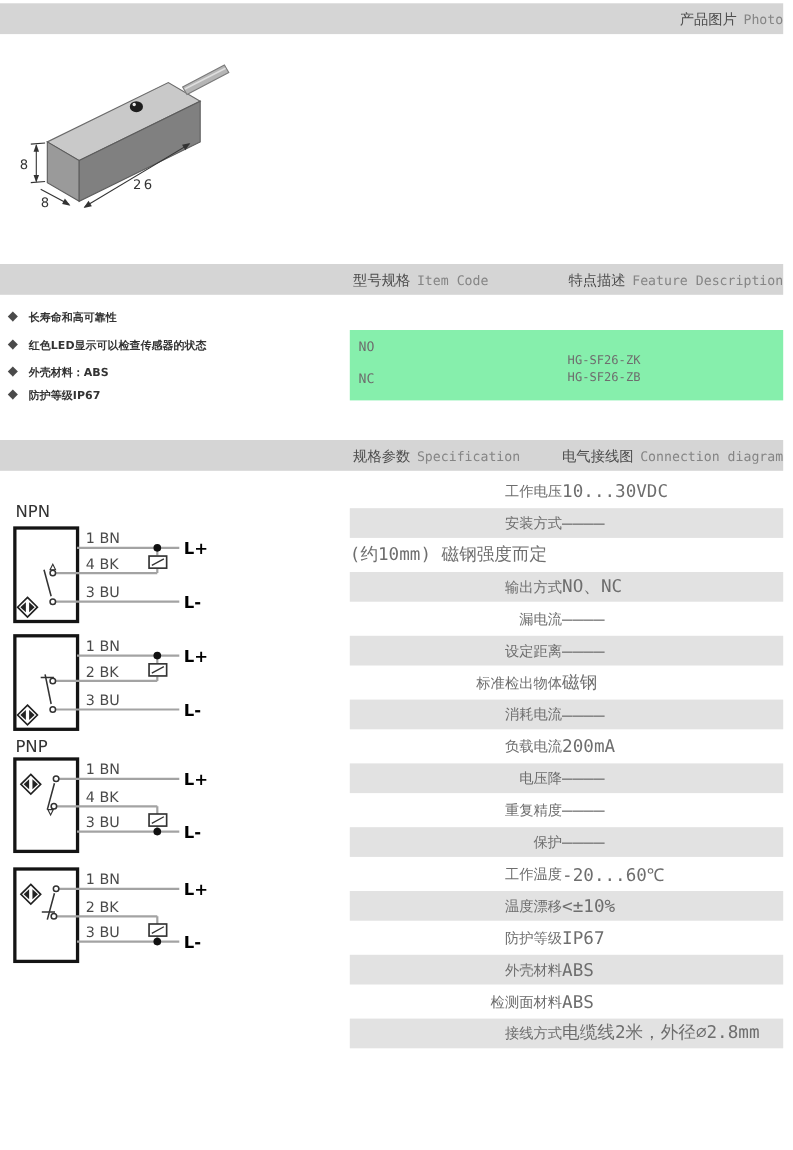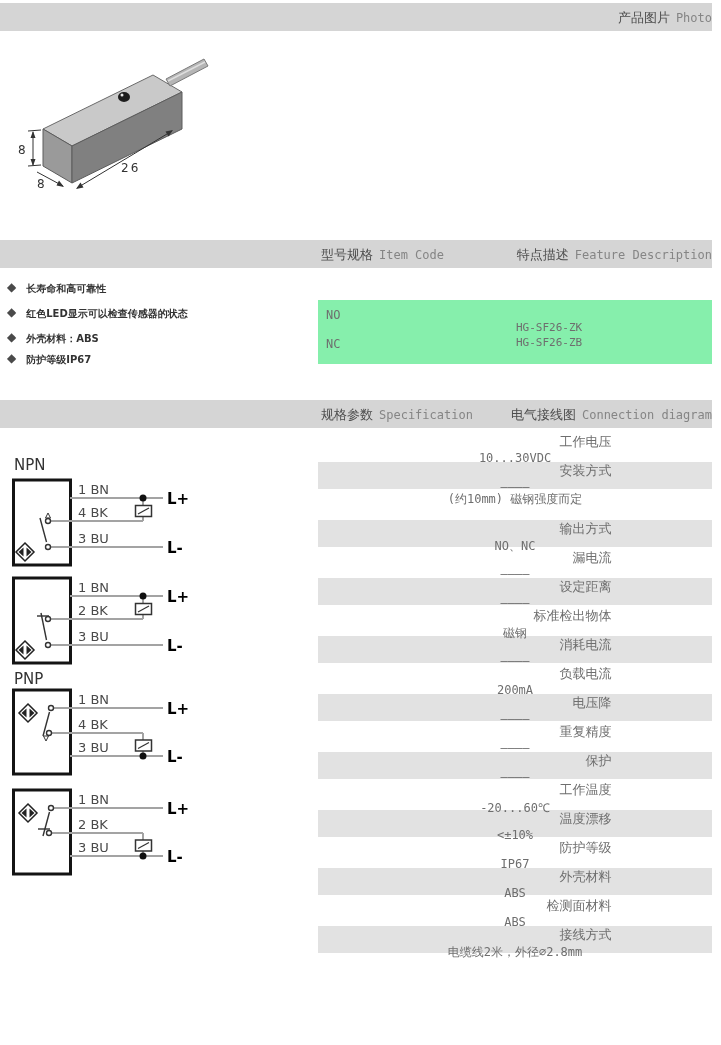--- a/index.html
+++ b/index.html
@@ -18,24 +18,24 @@
   .feature .bullet { color:#4a4a4a; font-size:12px; margin-right:10px; vertical-align:1px; }
   .feature .ftxt { color:#333; font-size:10px; font-weight:bold; }
 
   
   .item-code-box { position:absolute; left:318px; top:272px; width:394px; height:64px; background:#86efac;margin-top:28px; }
   .ic-label { position:absolute; left:8px; color:#6e6e6e; font-size:12px; font-family:"DejaVu Sans Mono", monospace; }
   .ic-value { position:absolute; left:198px; color:#6e6e6e; font-size:11px; font-family:"DejaVu Sans Mono", monospace; }
 
   
   .spec { position:absolute; left:318px; top:433px; width:394px; }
-  .spec-row { height:27px; margin-bottom:2px; display:flex; align-items:center; background:#fff;flex-direction:column; }
+  .spec-row { height:27px; margin-bottom:2px; display:flex; align-items:center; background:#fff; }
   .spec-row:nth-child(even) { background:#e2e2e2; }
   .spec-label { width:193px; padding-left:5px; color:#6e6e6e; font-size:13px; white-space:nowrap; }
-  .spec-value { color:#6e6e6e; font-size:12px; font-family:"DejaVu Sans Mono", monospace; white-space:nowrap; }
+  .spec-value { color:#6e6e6e; font-size:16px; font-family:"DejaVu Sans Mono", monospace; white-space:nowrap; }
 
   
   .group-label { position:absolute; left:14px; color:#333; font-size:15px; }
   .circuit { position:absolute; left:10px; }
   .wire-label { font-size:13px; fill:#4a4a4a; font-family:"DejaVu Sans", sans-serif; }
   .term-label { font-size:15px; font-weight:bold; fill:#000; font-family:"DejaVu Sans", sans-serif; }
   .dim-label { font-size:12px; fill:#333; font-family:"DejaVu Sans", sans-serif; }
 </style>
 </head>
 <body>

